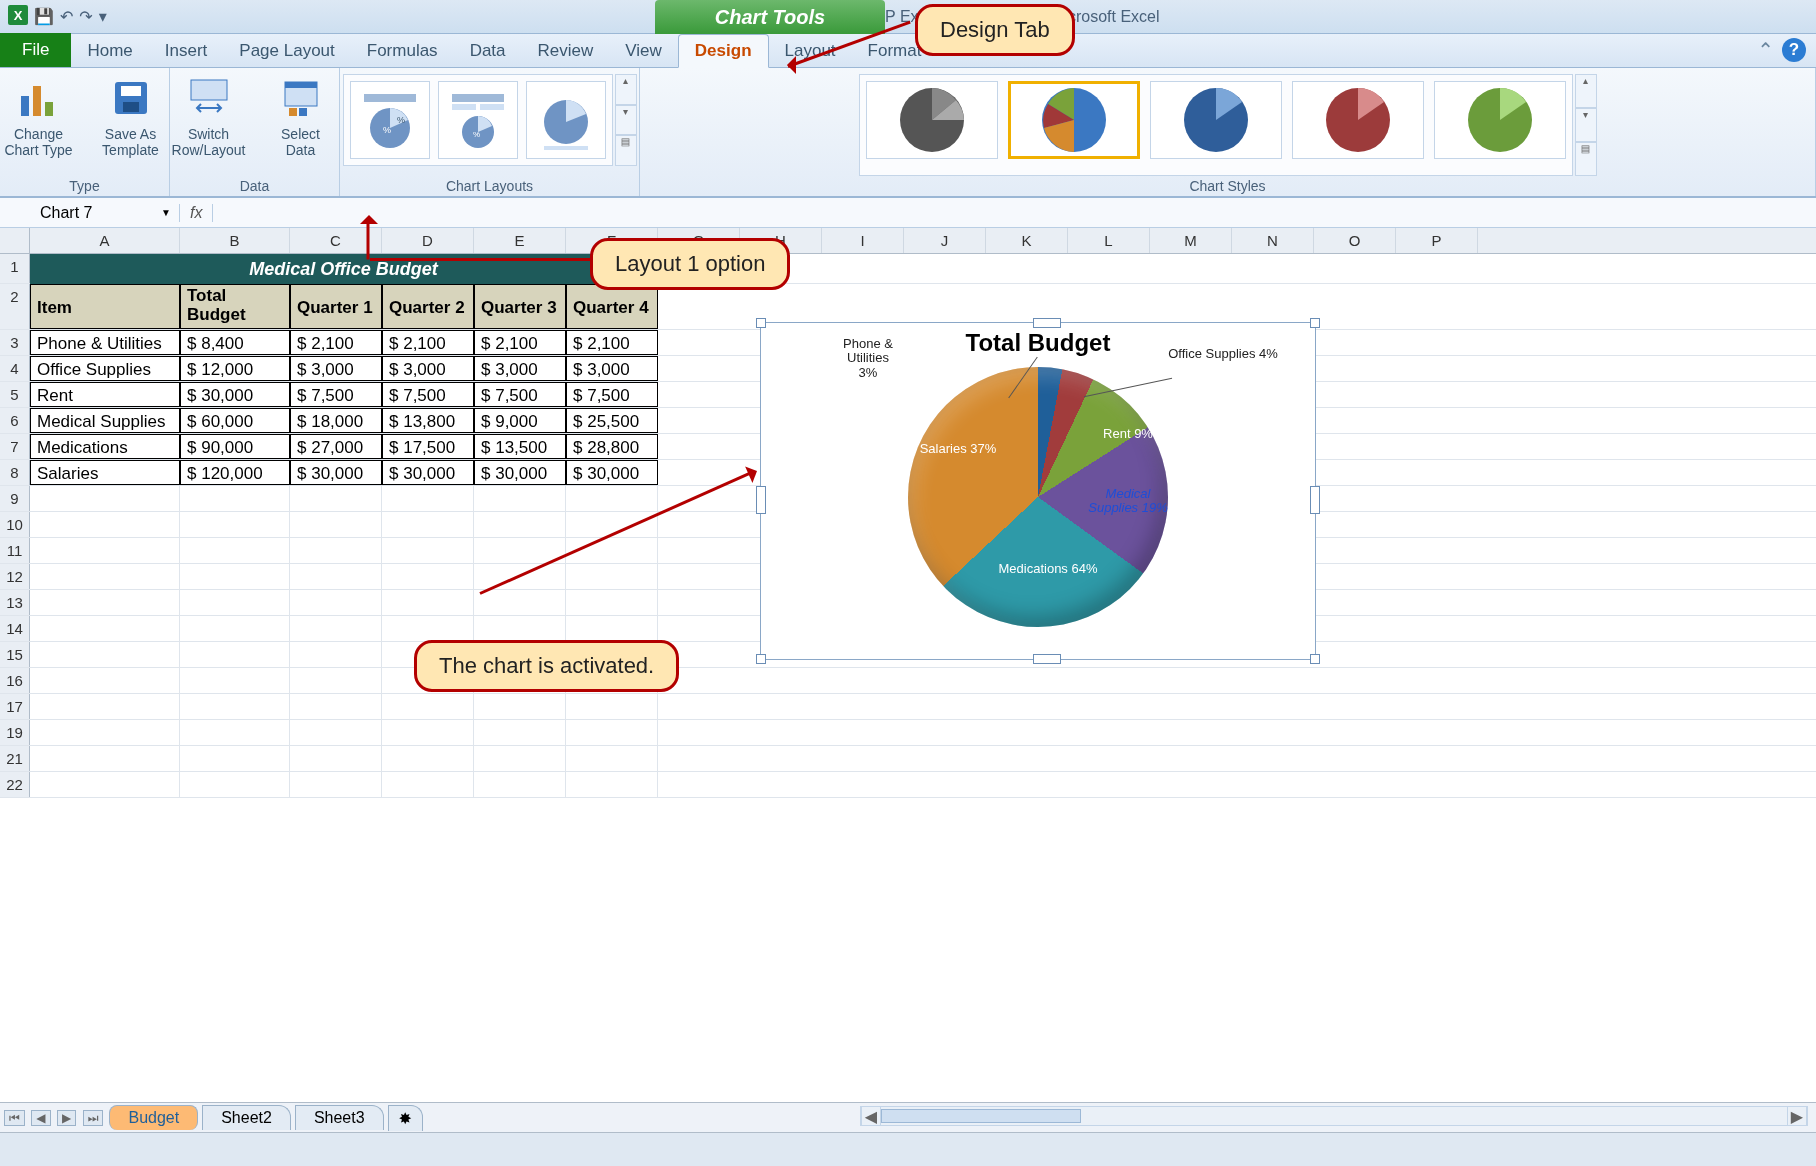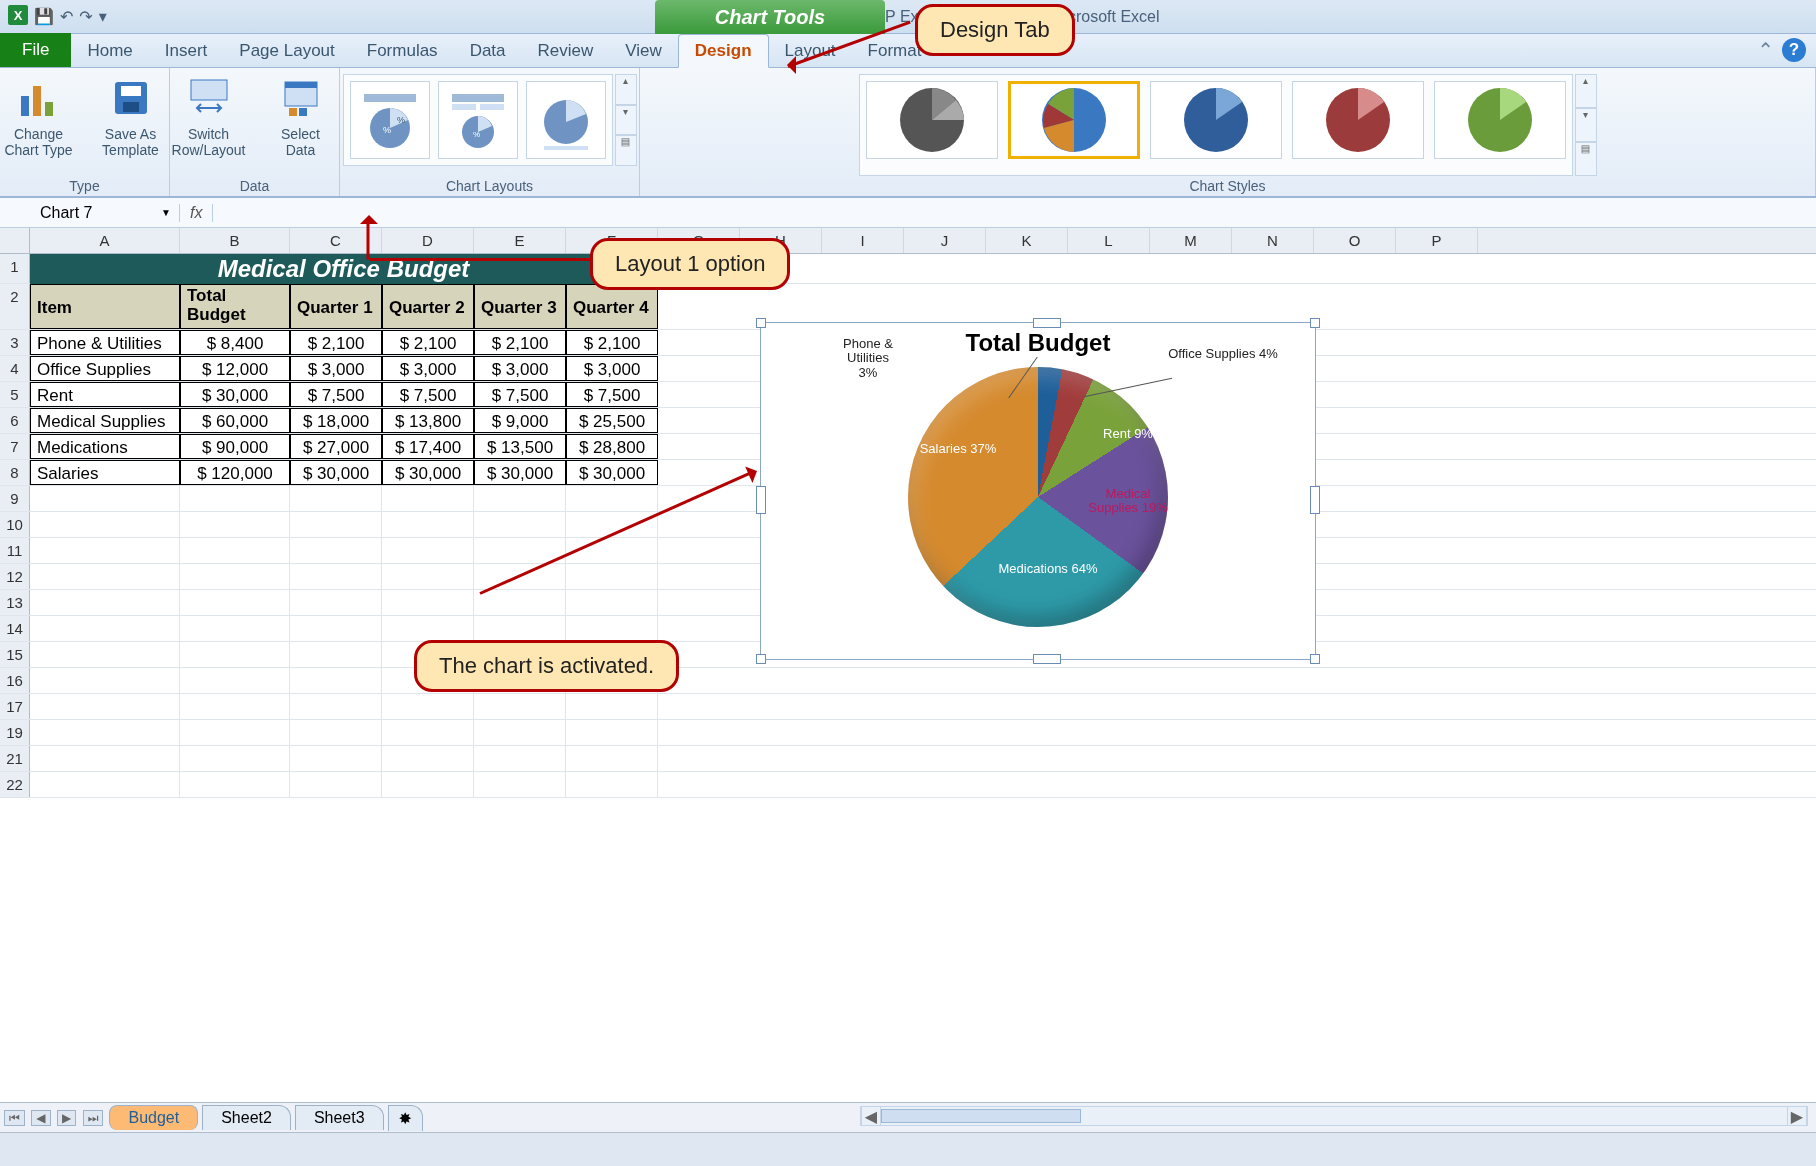--- a/index.html
+++ b/index.html
@@ -63,24 +63,24 @@
 
 .col-headers { height:26px; display:flex; background:#e9eef4; border-bottom:1px solid #b0bcc9; font-size:15px; color:#333;}
 .corner { width:30px; border-right:1px solid #b0bcc9; background:#e9eef4;}
 .ch { border-right:1px solid #cfd8e2; text-align:center; line-height:26px;}
 
 
 .grid-area { position:relative; height: 594px; overflow:hidden; background:#fff;}
 .row { display:flex; height:26px; border-bottom:1px solid #dfe5ec;}
 .rh { width:30px; text-align:center; background:#e9eef4; border-right:1px solid #b0bcc9; font-size:15px; color:#333; line-height:26px;}
 .cell { border-right:1px solid #dfe5ec; padding:0 6px; font-size:17px; line-height:26px; white-space:nowrap; overflow:hidden;}
-.spread-title { background:#1e5a5a; color:#fff; font-weight:bold; font-style:italic; font-size:24px; text-align:center; height:30px; line-height:30px;}
+.spread-title { background:#1e5a5a; color:#fff; font-weight:bold; font-style:italic; font-size:18px; text-align:center; height:30px; line-height:30px;}
 .hdr { background:#d7d4bc; font-weight:bold; border:1px solid #000;}
 .tcell { border:1px solid #000; background:#fff;}
-.num { text-align:center; }
+.num { text-align:left; }
 
 
 .chart-obj {
   position:absolute; left:760px; top:68px; width:556px; height:338px;
   border:1px solid #8aa7c7; background:#fff;
 }
 .chart-obj .handle { position:absolute; width:10px; height:10px; background:#fff; border:1px solid #6a8db5;}
 .chart-title { text-align:center; font-size:24px; font-weight:bold; margin-top:6px;}
 .pie-wrap { position:relative; width:260px; height:260px; margin:10px auto 0 auto; }
 .pie {
@@ -380,21 +380,21 @@
         <div class="cell tcell cC num">$ 18,000</div>
         <div class="cell tcell cD num">$ 13,800</div>
         <div class="cell tcell cE num">$   9,000</div>
         <div class="cell tcell cF num">$ 25,500</div>
       </div>
       <div class="row">
         <div class="rh">7</div>
         <div class="cell tcell cA">Medications</div>
         <div class="cell tcell cB num">$    90,000</div>
         <div class="cell tcell cC num">$ 27,000</div>
-        <div class="cell tcell cD num">$ 17,400</div>
+        <div class="cell tcell cD num">$ 17,500</div>
         <div class="cell tcell cE num">$ 13,500</div>
         <div class="cell tcell cF num">$ 28,800</div>
       </div>
       <div class="row">
         <div class="rh">8</div>
         <div class="cell tcell cA">Salaries</div>
         <div class="cell tcell cB num">$  120,000</div>
         <div class="cell tcell cC num">$ 30,000</div>
         <div class="cell tcell cD num">$ 30,000</div>
         <div class="cell tcell cE num">$ 30,000</div>
@@ -513,21 +513,21 @@
       </div>
     </div>
 
   <div class="chart-obj">
     <div class="chart-title">Total Budget</div>
     <div class="pie-wrap">
       <div class="pie"></div>
       <div class="pie-label" style="left:-70px; top:-30px; width:60px;">Phone &amp; Utilities 3%</div>
       <div class="pie-label" style="left:260px; top:-20px; width:110px;">Office Supplies 4%</div>
       <div class="pie-label" style="left:190px; top:60px; width:60px;color:#fff;">Rent 9%</div>
-      <div class="pie-label" style="left:180px; top:120px; width:80px;color:#be185d;">Medical Supplies 19%</div>
+      <div class="pie-label" style="left:180px; top:120px; width:80px;color:#1d4ed8;font-style:italic;">Medical Supplies 19%</div>
       <div class="pie-label" style="left:90px; top:195px; width:100px;color:#fff;">Medications 64%</div>
       <div class="pie-label" style="left:10px; top:75px; width:80px;color:#fff;">Salaries 37%</div>
       <div class="leader" style="left:90px;top:10px;width:50px;transform:rotate(-55deg);"></div>
       <div class="leader" style="left:175px;top:20px;width:90px;transform:rotate(-12deg);"></div>
     </div>
 
     <div class="handle" style="left:-5px;top:-5px"></div>
     <div class="handle" style="right:-5px;top:-5px"></div>
     <div class="handle" style="left:-5px;bottom:-5px"></div>
     <div class="handle" style="right:-5px;bottom:-5px"></div>

